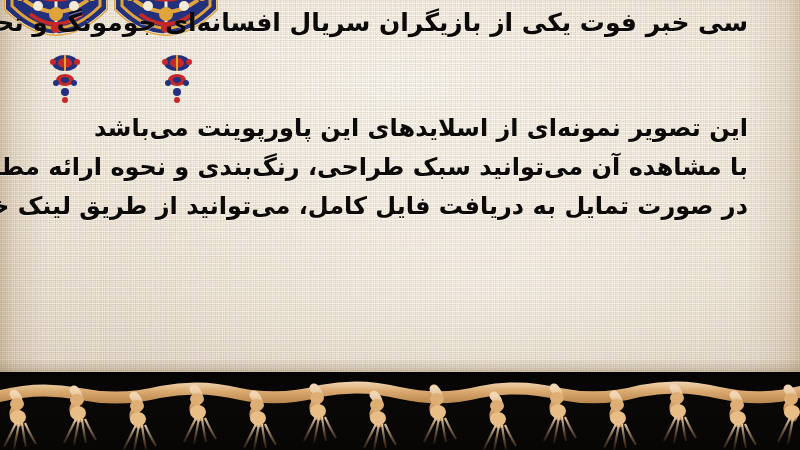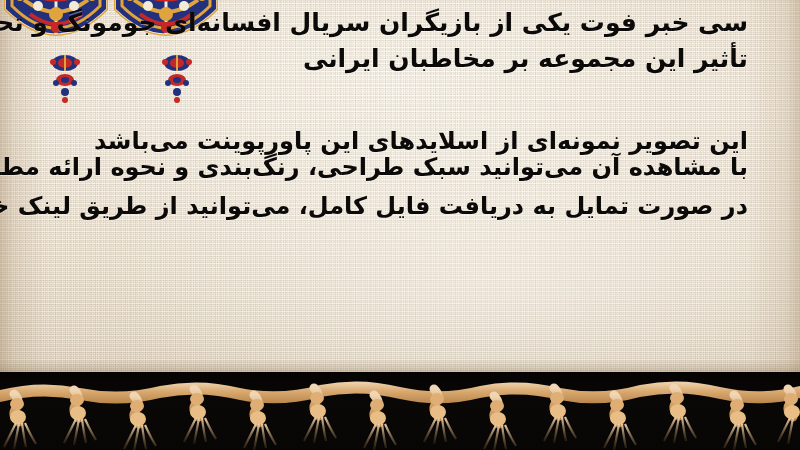--- a/index.html
+++ b/index.html
@@ -95,21 +95,21 @@
   .tline{
     position:absolute;
     right:52px;
     white-space:nowrap;
     font-weight:700;
     letter-spacing:-0.2px;
     text-shadow:0 1px 0 rgba(255,255,255,.35);
   }
   .head1{top:8px;  font-size:25px; line-height:30px;}
   .head2{top:44px; font-size:25px; line-height:30px;}
-  .body1{top:126px;font-size:24px; line-height:30px;}
+  .body1{top:113px;font-size:24px; line-height:30px;}
   .body2{top:152px;font-size:24px; line-height:30px;}
   .body3{top:191px;font-size:24px; line-height:30px;}
 
   
   .head1{right:52px;}
 
   
   .fringe-zone{
     position:absolute;left:0;bottom:0;width:800px;height:82px;
   }
@@ -229,21 +229,20 @@
         <circle cx="8" cy="29" r="3" fill="#23317d"></circle>
         <circle cx="26" cy="29" r="3" fill="#23317d"></circle>
         <circle cx="17" cy="38" r="4" fill="#23317d"></circle>
         <circle cx="17" cy="46" r="3" fill="#c62828"></circle>
       </svg>
     </div>
   </div>
 
   <div class="text-layer">
     <div class="tline head1">سی خبر فوت یکی از بازیگران سریال افسانه‌ای جومونگ و تحلیل</div>
-    <div class="tline head2">تأثیر این مجموعه بر مخاطبان ایرانی</div>
     <div class="tline body1">این تصویر نمونه‌ای از اسلایدهای این پاورپوینت می‌باشد</div>
     <div class="tline body2">با مشاهده آن می‌توانید سبک طراحی، رنگ‌بندی و نحوه ارائه مطالب را بررسی نمایید</div>
     <div class="tline body3">در صورت تمایل به دریافت فایل کامل، می‌توانید از طریق لینک خرید اقدام فرمایید</div>
   </div>
 
   <div class="fringe-zone">
     <div class="band-shadow"></div>
     <div class="black-band"></div>
     <svg class="fringe-svg" width="800" height="82" viewBox="0 0 800 82" aria-hidden="true">
       <defs>

